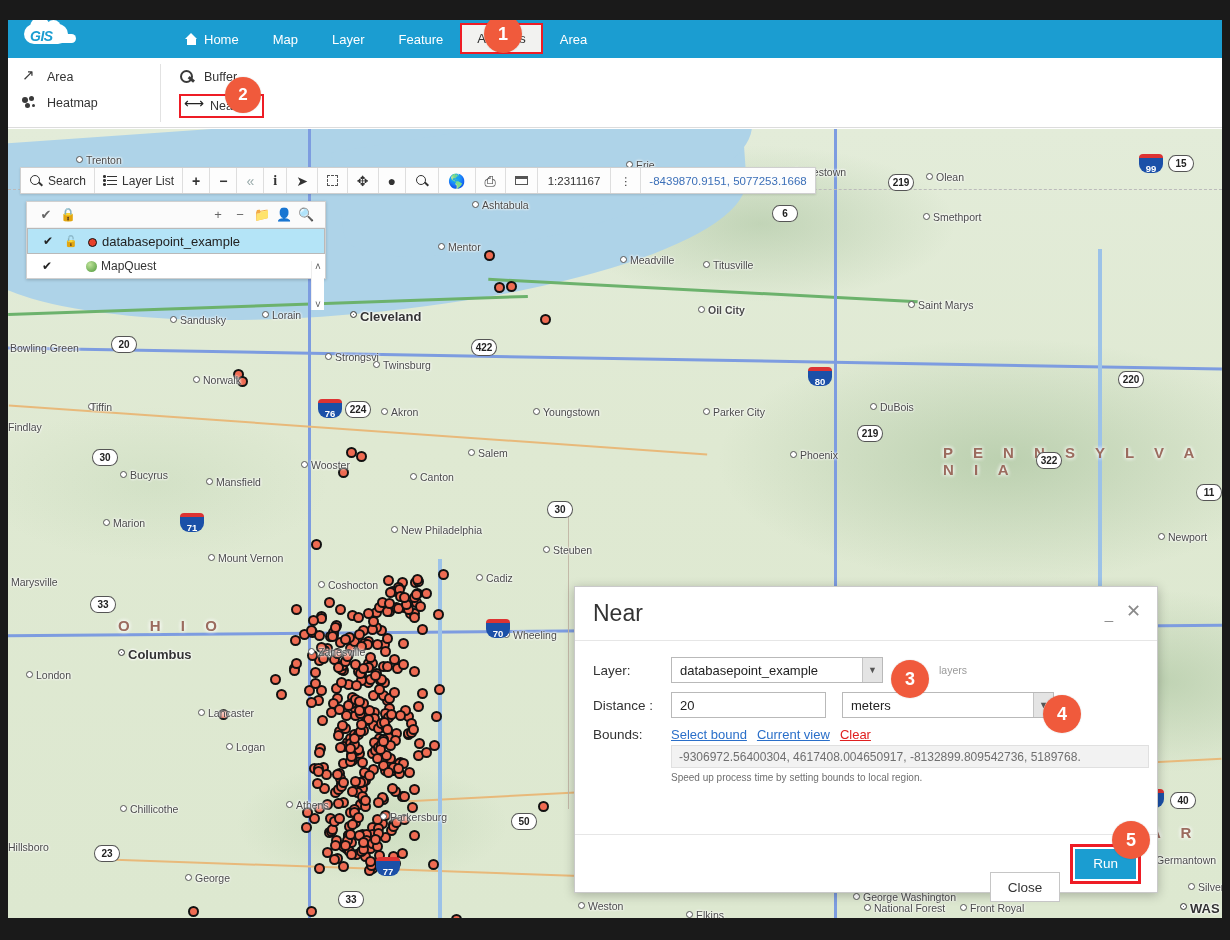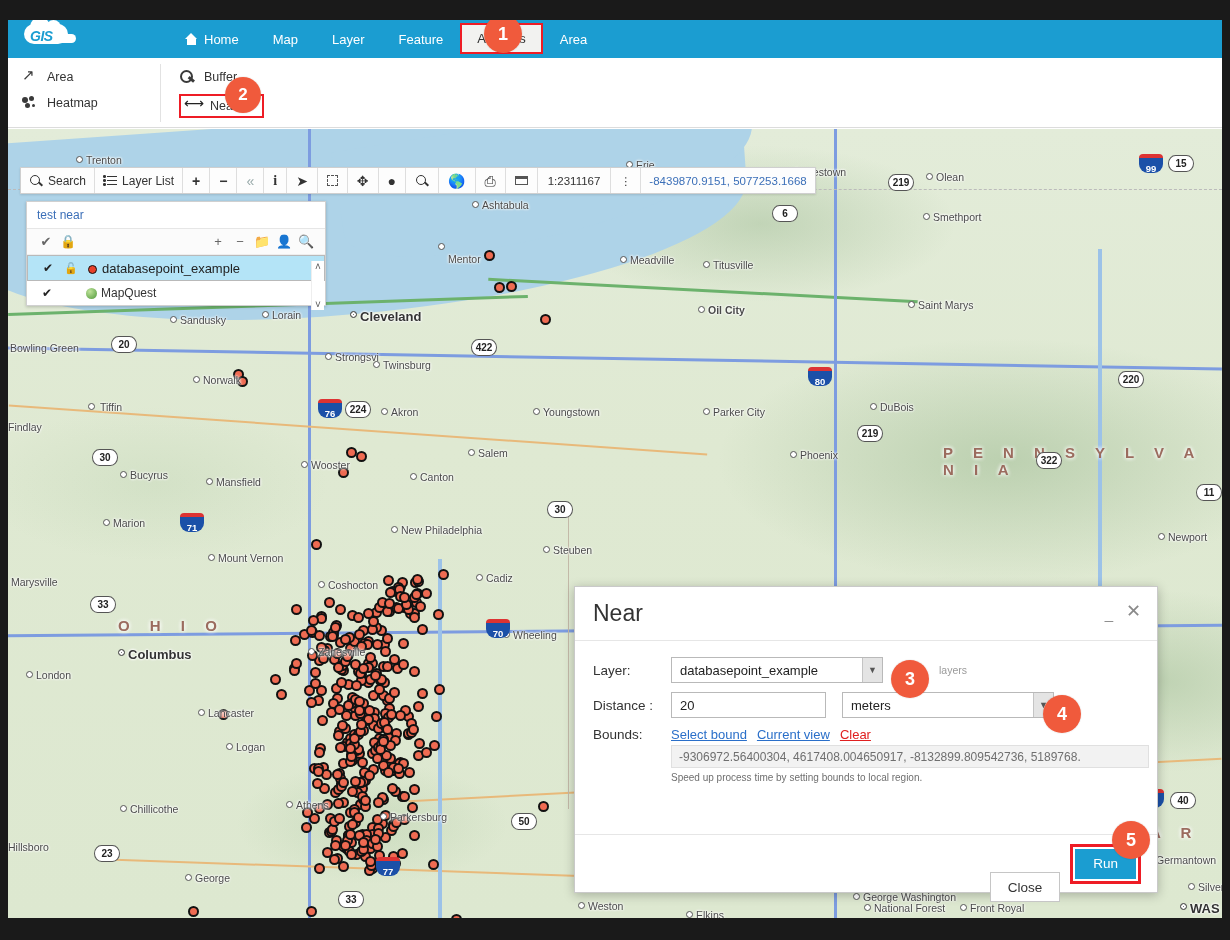--- a/index.html
+++ b/index.html
@@ -350,21 +350,20 @@
       </div>
       <div class="tbtn plain">
             <span class="gl" style="letter-spacing:0;font-size:11px;">⋮</span>
           </div>
       <div class="tbtn coord">
         <span>-8439870.9151, 5077253.1668</span>
       </div>
     </div>
 
     <div id="layerpanel">
-      <div id="lp-title">test near</div>
       <div id="lp-tools">
         <span class="lp-ic">✔</span>
         <span class="lp-ic">🔒</span>
         <span class="lp-spacer"></span>
         <span class="lp-ic">+</span>
         <span class="lp-ic">−</span>
         <span class="lp-ic">📁</span>
         <span class="lp-ic">👤</span>
         <span class="lp-ic">🔍</span>
       </div>
@@ -781,40 +780,40 @@
           <div class="city" style="left: 928px; top: 42px;">Olean</div>
           <div class="cdot" style="left: 464px; top: 72px;"></div>
           <div class="city" style="left: 474px; top: 70px;">Ashtabula</div>
           <div class="cdot" style="left: 915px; top: 84px;"></div>
           <div class="city" style="left: 925px; top: 82px;">Smethport</div>
           <div class="cdot" style="left: 612px; top: 127px;"></div>
           <div class="city" style="left: 622px; top: 125px;">Meadville</div>
           <div class="cdot" style="left: 695px; top: 132px;"></div>
           <div class="city" style="left: 705px; top: 130px;">Titusville</div>
           <div class="cdot" style="left: 430px; top: 114px;"></div>
-          <div class="city" style="left: 440px; top: 112px; margin-top: 12px;">Mentor</div>
+          <div class="city" style="left: 440px; top: 112px;">Mentor</div>
           <div class="cdot" style="left: 900px; top: 172px;"></div>
           <div class="city" style="left: 910px; top: 170px;">Saint Marys</div>
           <div class="cdot" style="left: 690px; top: 177px;"></div>
           <div class="city" style="left: 700px; top: 175px; font-weight: bold;">Oil City</div>
           <div class="cdot filled" style="left: 342px; top: 182px;"></div>
           <div class="city big" style="left: 352px; top: 180px;">Cleveland</div>
           <div class="cdot" style="left: 162px; top: 187px;"></div>
           <div class="city" style="left: 172px; top: 185px;">Sandusky</div>
           <div class="cdot" style="left: 254px; top: 182px;"></div>
           <div class="city" style="left: 264px; top: 180px;">Lorain</div>
           <div class="city" style="left: 2px; top: 213px;">Bowling Green</div>
           <div class="cdot" style="left: 317px; top: 224px;"></div>
           <div class="city" style="left: 327px; top: 222px;">Strongsvi</div>
           <div class="cdot" style="left: 365px; top: 232px;"></div>
           <div class="city" style="left: 375px; top: 230px;">Twinsburg</div>
           <div class="cdot" style="left: 185px; top: 247px;"></div>
           <div class="city" style="left: 195px; top: 245px;">Norwalk</div>
           <div class="cdot" style="left: 80px; top: 274px;"></div>
-          <div class="city" style="left: 92px; top: 272px;">Tiffin</div>
+          <div class="city" style="left: 82px; top: 272px;">Tiffin</div>
           <div class="city" style="left: 0px; top: 292px;">Findlay</div>
           <div class="cdot" style="left: 373px; top: 279px;"></div>
           <div class="city" style="left: 383px; top: 277px;">Akron</div>
           <div class="cdot" style="left: 525px; top: 279px;"></div>
           <div class="city" style="left: 535px; top: 277px;">Youngstown</div>
           <div class="cdot" style="left: 695px; top: 279px;"></div>
           <div class="city" style="left: 705px; top: 277px;">Parker City</div>
           <div class="cdot" style="left: 862px; top: 274px;"></div>
           <div class="city" style="left: 872px; top: 272px;">DuBois</div>
           <div class="cdot" style="left: 112px; top: 342px;"></div>

